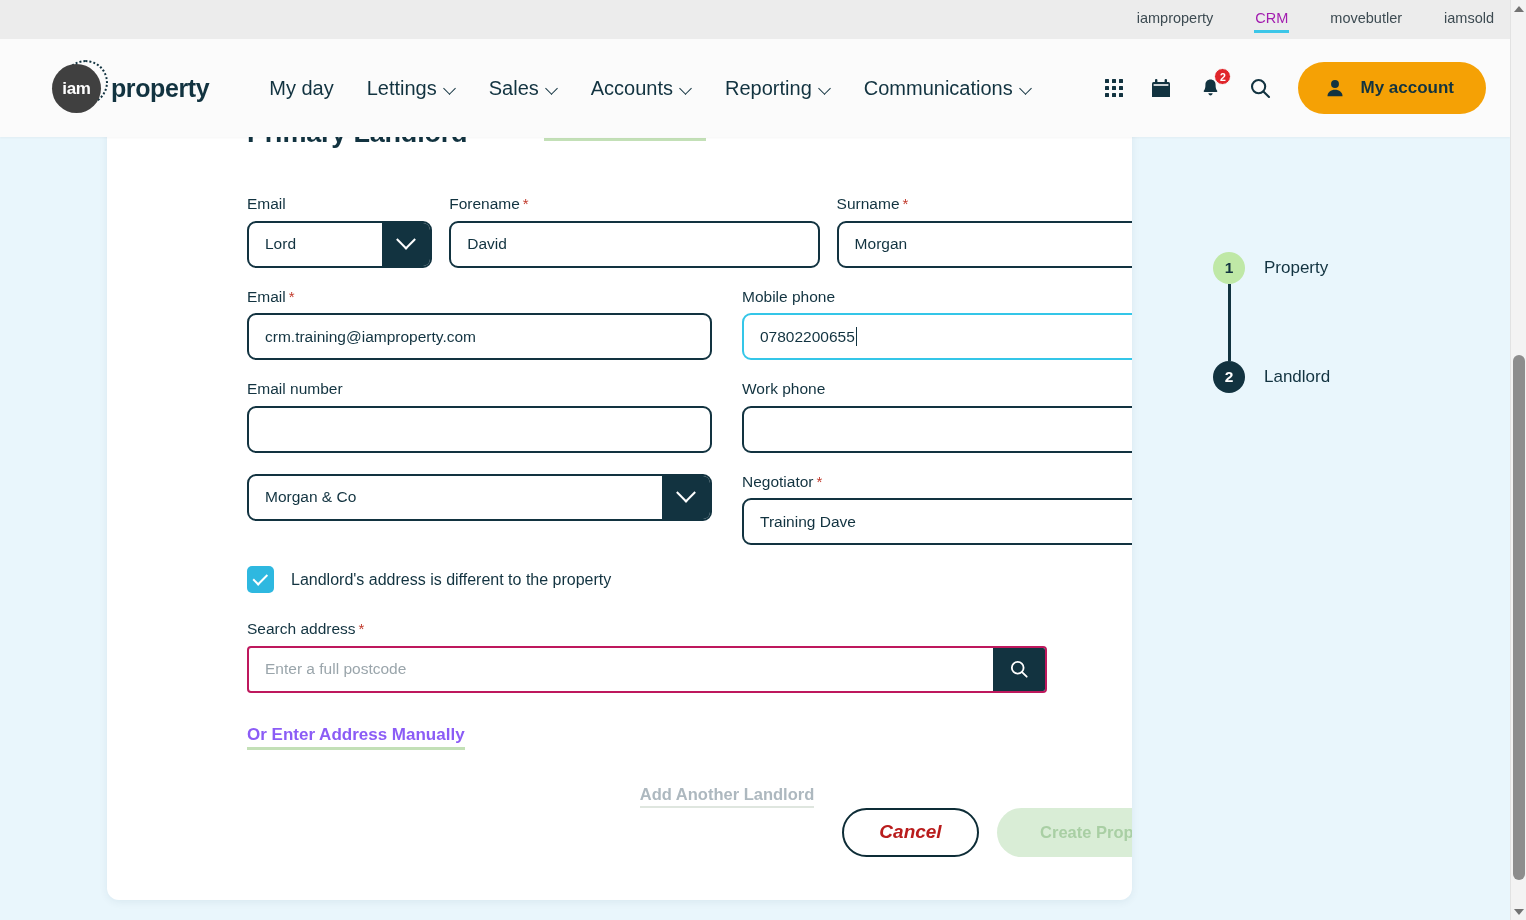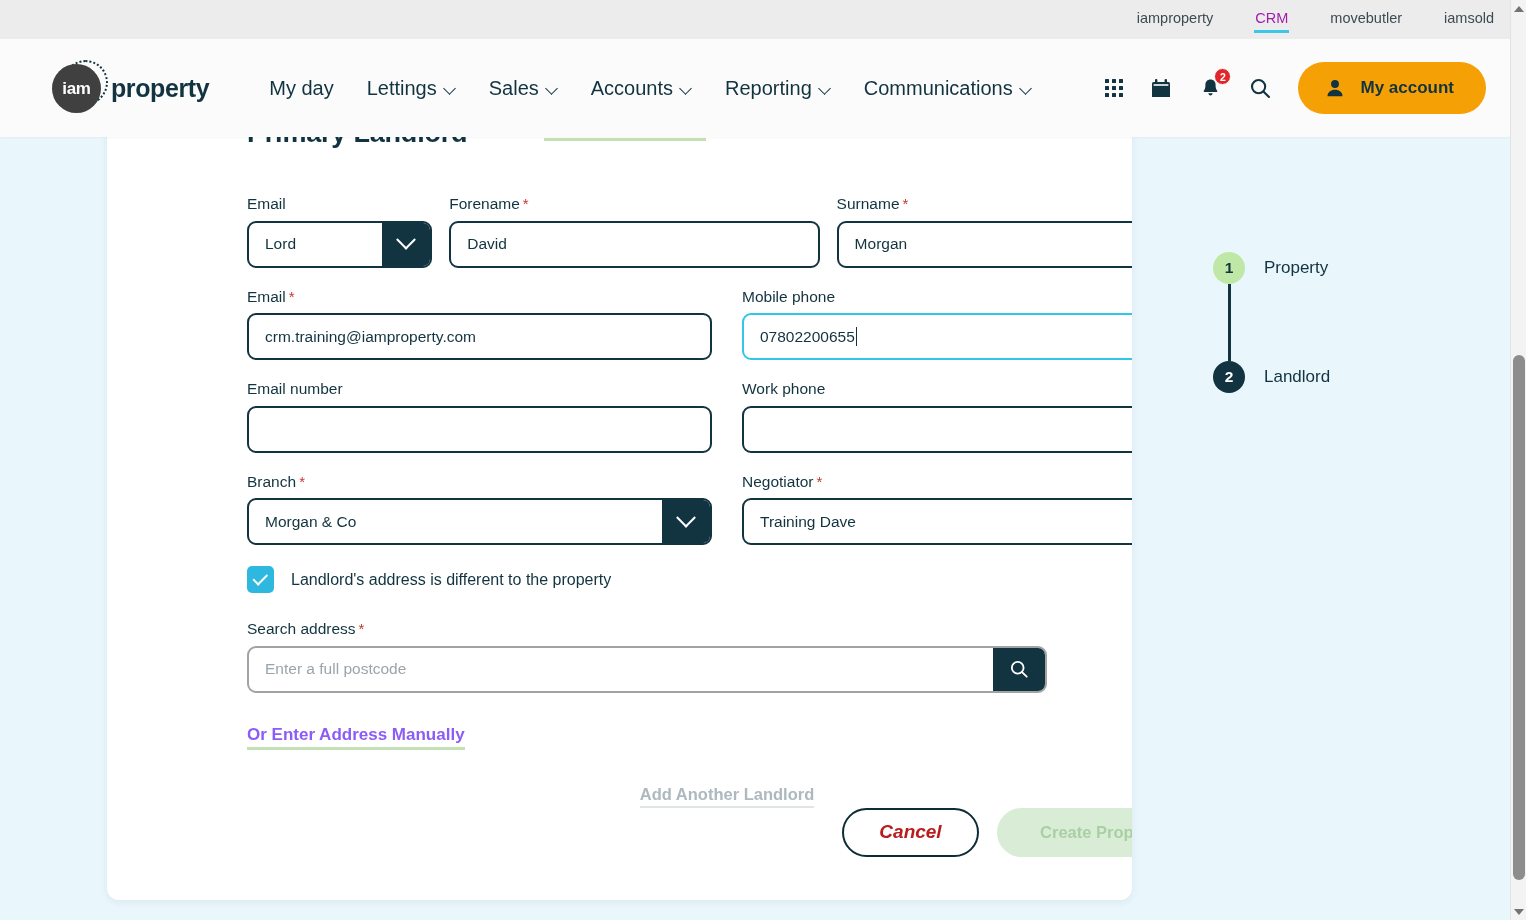--- a/index.html
+++ b/index.html
@@ -175,21 +175,21 @@
   }
   .chk::after {
     content: ""; display: block; width: 12px; height: 6px;
     border-left: 2.6px solid #fff; border-bottom: 2.6px solid #fff;
     transform: rotate(-45deg) translate(1px,-2px);
   }
   .chk-lbl { font-size: 16px; color: #123340; }
 
   .postcode-wrap { width: 800px; }
   .pc-inp {
-    width: 800px; height: 47px; border: 2px solid #a3a3a3; border-radius: 9px;
+    width: 800px; height: 47px; border: 2px solid #be185d; border-radius: 4px;
     display: flex; align-items: center; overflow: hidden; background: #fff;
   }
   .pc-inp .pc-text {
     flex: 1; padding: 0 16px; font-size: 15.5px; color: #9aa5ab;
   }
   .pc-btn {
     width: 52px; align-self: stretch; background: #123340;
     display: flex; align-items: center; justify-content: center; cursor: pointer;
   }
   .manual-link {
@@ -431,23 +431,20 @@
           </div>
           <div class="inp">
             <span></span>
           </div>
         </div>
       </div>
 
       
       <div class="row">
         <div class="field w-mid gap-md">
-          <div class="lbl">
-            <span>Branch</span><span class="req">*</span>
-          </div>
           <div class="inp sel">
             <span>Morgan &amp; Co</span>
             <span class="sel-btn"></span>
           </div>
         </div>
 
         <div class="field w-mid">
           <div class="lbl">
             <span>Negotiator</span><span class="req">*</span>
           </div>

